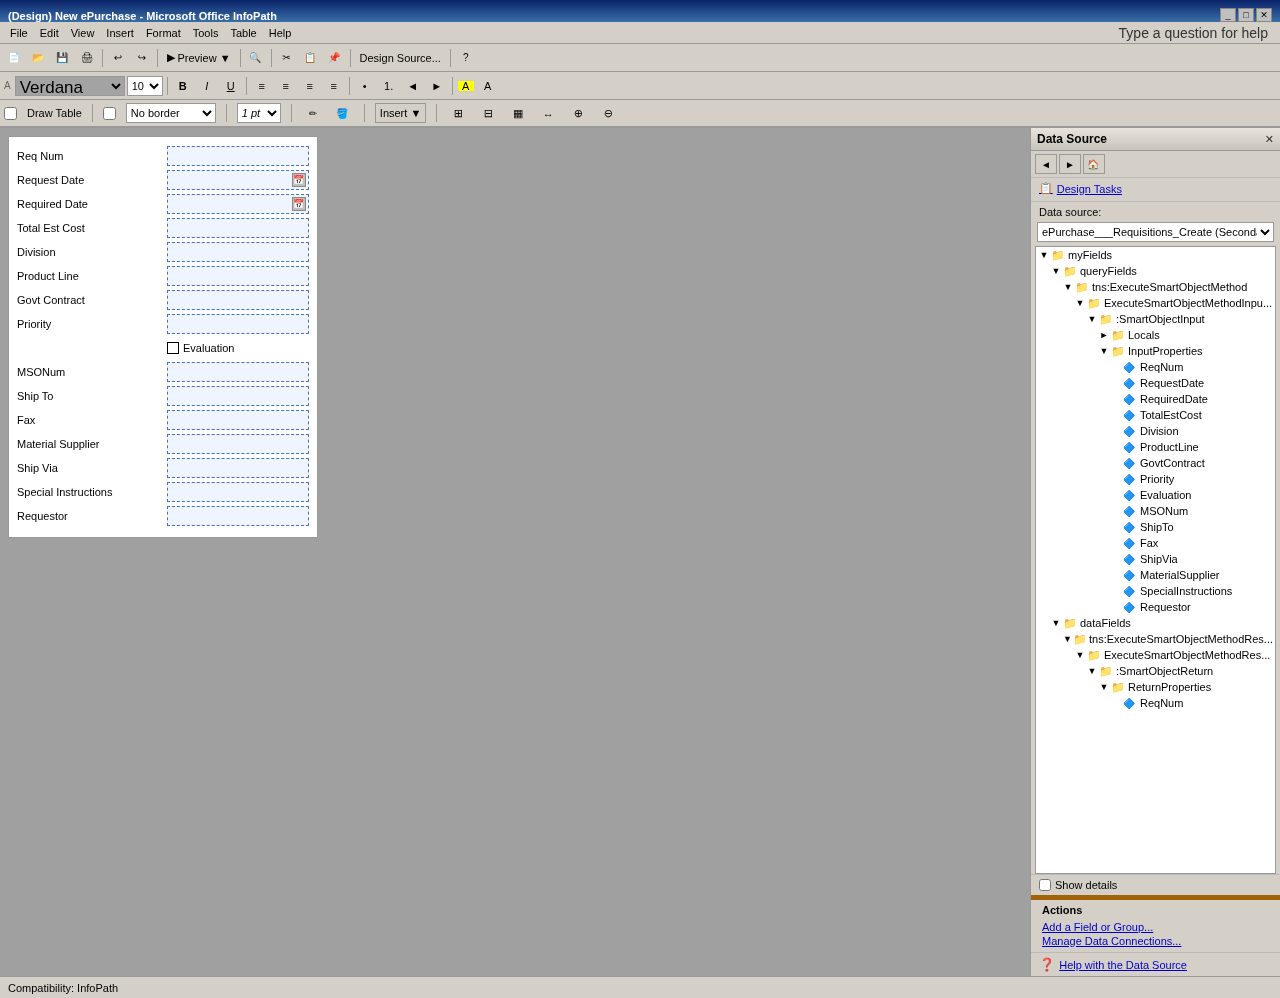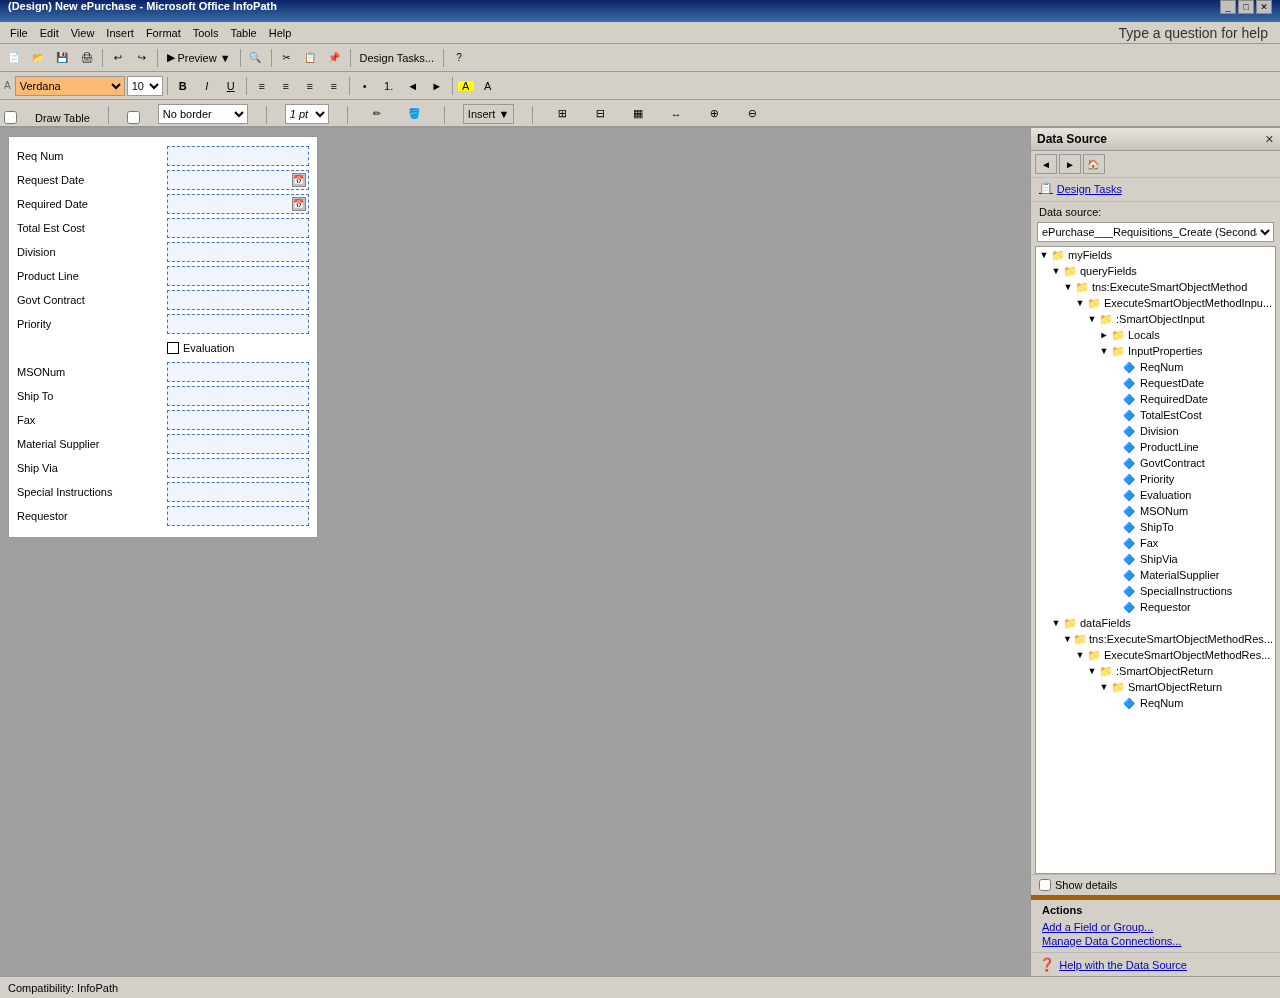--- a/index.html
+++ b/index.html
@@ -4,21 +4,21 @@
   <style>
     * { margin: 0; padding: 0; box-sizing: border-box; }
     body { font-family: 'Segoe UI', Tahoma, Arial, sans-serif; font-size: 11px; background: #d4d0c8; overflow: hidden; width: 1280px; height: 998px; }
 
     
     .title-bar {
       background: linear-gradient(to bottom, #0a246a, #3a6ea8);
       color: white;
       height: 22px;
       display: flex;
-      align-items: flex-start;
+      align-items: flex-end;
       padding: 0 8px;
       justify-content: space-between;
     }
     .title-bar-text { font-size: 11px; font-weight: bold; }
     .title-bar-controls { display: flex; gap: 2px; }
     .title-btn { width: 16px; height: 14px; background: #c0c0c0; border: 1px solid #888; font-size: 9px; display: flex; align-items: center; justify-content: center; cursor: pointer; color: #000; }
 
     
     .menu-bar {
       background: #d4d0c8;
@@ -60,33 +60,33 @@
     
     .format-toolbar {
       background: #d4d0c8;
       height: 28px;
       display: flex;
       align-items: center;
       padding: 2px 4px;
       border-bottom: 1px solid #999;
       gap: 2px;
     }
-    .font-select { width: 110px; height: 20px; font-size: 11px; border: 1px solid #999; background: #fdba74; }
+    .font-select { width: 110px; height: 20px; font-size: 17px; border: 1px solid #999; background: #a3a3a3; }
     .size-select { width: 36px; height: 20px; font-size: 11px; border: 1px solid #999; background: white; }
     .fmt-btn { width: 22px; height: 22px; background: #d4d0c8; border: 1px solid transparent; cursor: pointer; font-size: 11px; display: flex; align-items: center; justify-content: center; }
 
     
     .table-toolbar {
       background: #d4d0c8;
       height: 28px;
       display: flex;
-      align-items: flex-end;
+      align-items: center;
       padding: 2px 4px;
       border-bottom: 2px solid #999;
-      gap: 16px;
+      gap: 8px;
     }
     .border-select { width: 90px; height: 20px; border: 1px solid #999; background: white; font-size: 11px; }
     .pt-select { width: 44px; height: 20px; border: 1px solid #999; background: white; font-size: 11px; font-style: italic; }
     .insert-btn {
       height: 20px; padding: 0 4px;
       background: #d4d0c8; border: 1px solid #999;
       cursor: pointer; font-size: 11px;
       display: flex; align-items: center; gap: 2px;
     }
 
@@ -342,21 +342,21 @@
     <span>Preview ▼</span>
   </div>
   <div class="toolbar-sep"></div>
   <div class="toolbar-btn">🔍</div>
   <div class="toolbar-sep"></div>
   <div class="toolbar-btn">✂</div>
   <div class="toolbar-btn">📋</div>
   <div class="toolbar-btn">📌</div>
   <div class="toolbar-sep"></div>
   <div class="toolbar-btn-wide">
-    <span>Design Tasks...</span>
+    <span>Design Source...</span>
   </div>
   <div class="toolbar-sep"></div>
   <div class="toolbar-btn">?</div>
 </div>
 
 <div class="format-toolbar">
   <span style="font-size:10px; color:#666; margin-right:2px;">A</span>
   <select class="font-select">
     <option>Verdana</option>
   </select>
@@ -674,21 +674,21 @@
 
       <div class="tree-item indent-4">
         <span class="tree-toggle">▼</span>
         <span class="tree-icon folder-icon">📁</span>
         <span class="tree-label">:SmartObjectReturn</span>
       </div>
 
       <div class="tree-item indent-5">
         <span class="tree-toggle">▼</span>
         <span class="tree-icon folder-icon">📁</span>
-        <span class="tree-label">SmartObjectReturn</span>
+        <span class="tree-label">ReturnProperties</span>
       </div>
 
       <div class="tree-item indent-6">
         <span class="tree-toggle" style="width:12px;"></span>
         <span class="tree-icon field-icon">🔷</span>
         <span class="tree-label">ReqNum</span>
       </div>
 
     </div>
 

